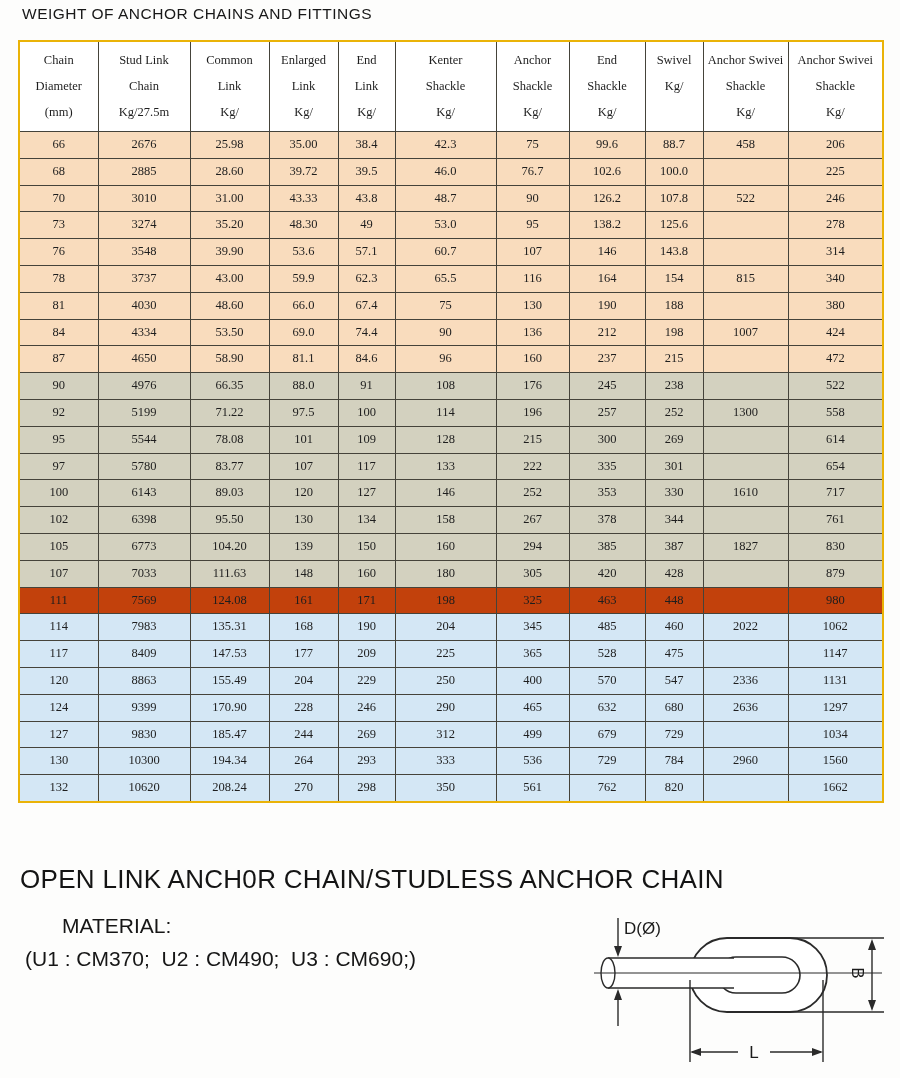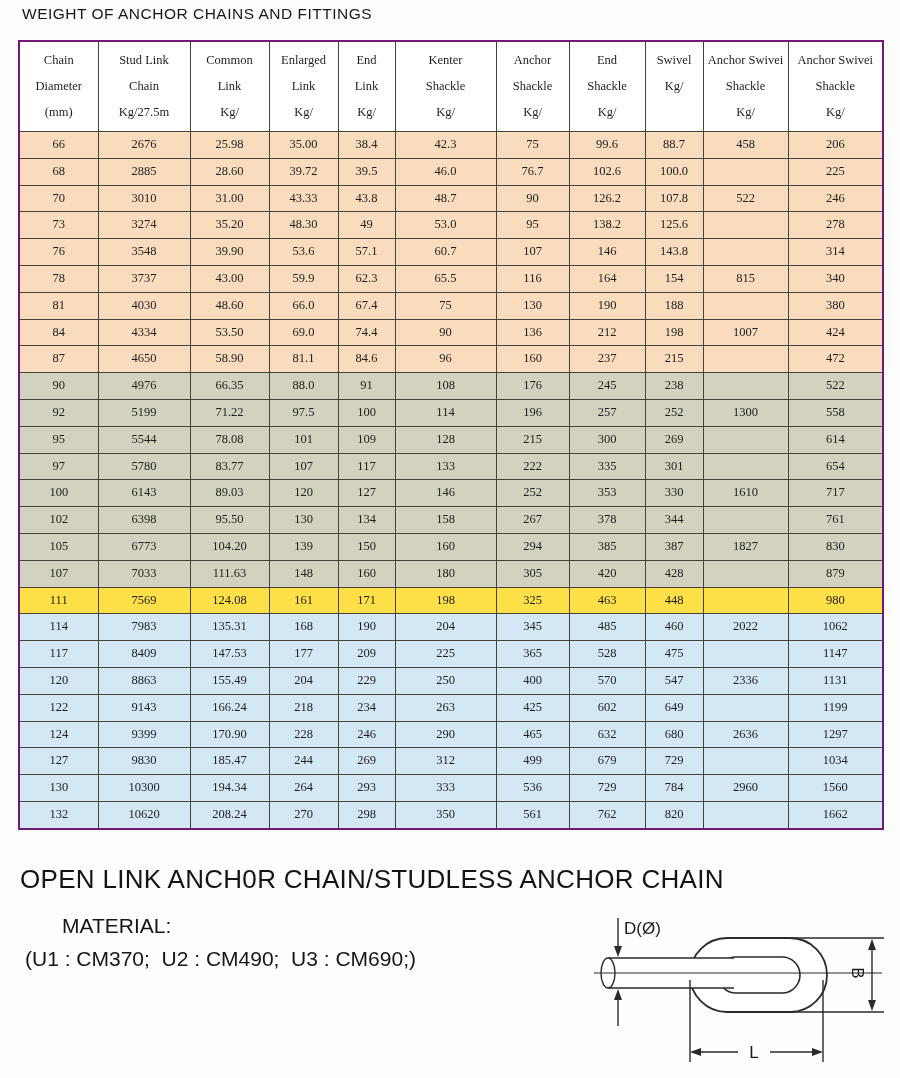--- a/index.html
+++ b/index.html
@@ -16,21 +16,21 @@
   }
 
   table.weights {
     position:absolute; left:18px; top:40px; width:864px;
     border-collapse:collapse; table-layout:fixed;
     font-family:"Liberation Serif", serif; color:#1e1e1e;
   }
   table.weights th, table.weights td {
     border:1px solid #45433a; padding:0; text-align:center;
   }
-  table.weights { border:2px solid #701a75; }
+  table.weights { border:2px solid #eab308; }
   table.weights th {
     font-weight:normal; font-size:12.5px; background:#ffffff;
     height:84px; vertical-align:top; padding-top:5px;
   }
   table.weights th div { height:26px; line-height:26px; white-space:nowrap; }
   table.weights td { height:25.8px; font-size:12.5px; line-height:25.8px; }
 
   .heading2 {
     position:absolute; left:20px; top:864px;
     font-size:26px; color:#141414; letter-spacing:0.3px;
@@ -343,21 +343,21 @@
           <td>111.63</td>
           <td>148</td>
           <td>160</td>
           <td>180</td>
           <td>305</td>
           <td>420</td>
           <td>428</td>
           <td></td>
           <td>879</td>
         </tr>
-        <tr style="background: #fde047;">
+        <tr style="background: #c2410c;">
           <td>111</td>
           <td>7569</td>
           <td>124.08</td>
           <td>161</td>
           <td>171</td>
           <td>198</td>
           <td>325</td>
           <td>463</td>
           <td>448</td>
           <td></td>
@@ -396,33 +396,20 @@
           <td>204</td>
           <td>229</td>
           <td>250</td>
           <td>400</td>
           <td>570</td>
           <td>547</td>
           <td>2336</td>
           <td>1131</td>
         </tr>
         <tr style="background: rgb(212, 231, 245);">
-          <td>122</td>
-          <td>9143</td>
-          <td>166.24</td>
-          <td>218</td>
-          <td>234</td>
-          <td>263</td>
-          <td>425</td>
-          <td>602</td>
-          <td>649</td>
-          <td></td>
-          <td>1199</td>
-        </tr>
-        <tr style="background: rgb(212, 231, 245);">
           <td>124</td>
           <td>9399</td>
           <td>170.90</td>
           <td>228</td>
           <td>246</td>
           <td>290</td>
           <td>465</td>
           <td>632</td>
           <td>680</td>
           <td>2636</td>

